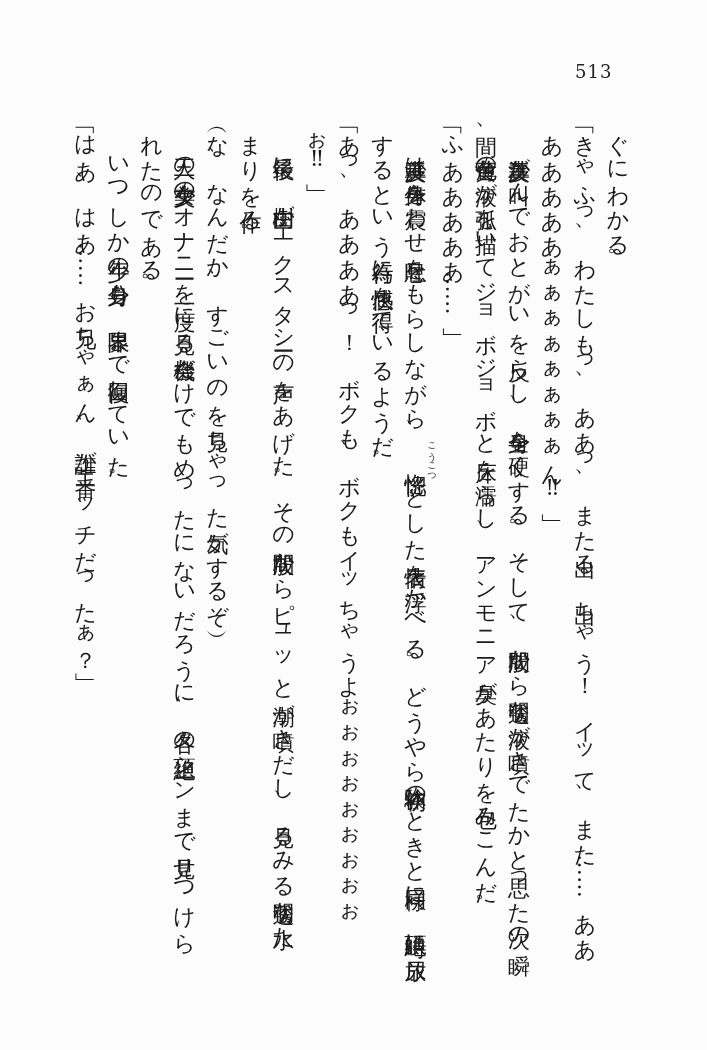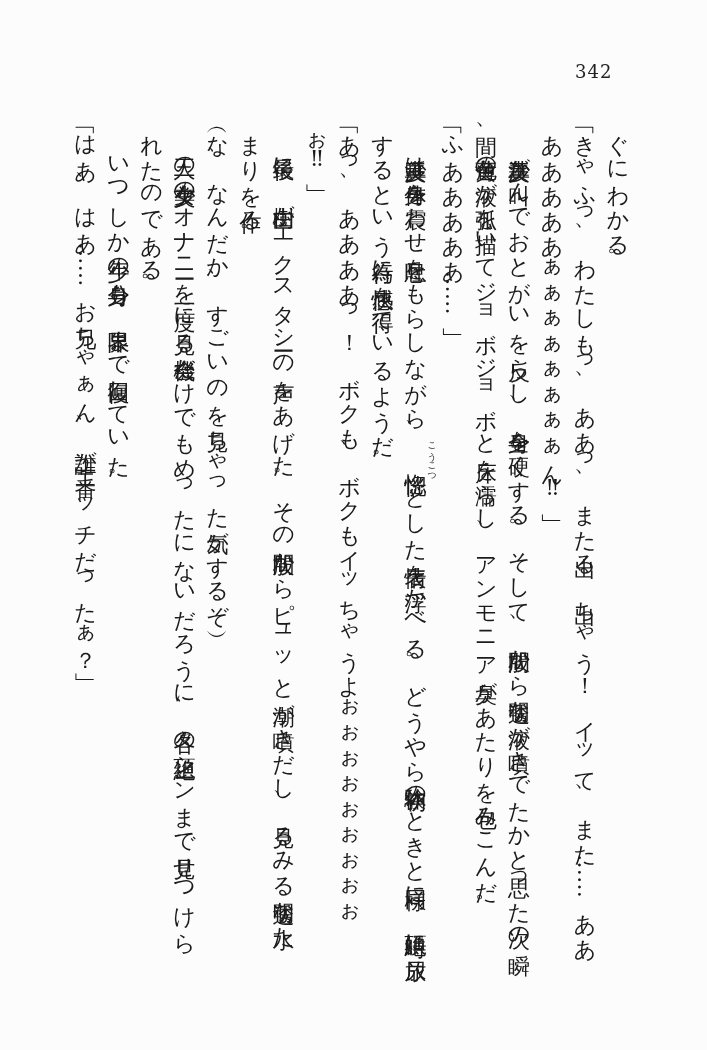--- a/index.html
+++ b/index.html
@@ -45,21 +45,21 @@
     font-size: 9px;
     line-height: 1;
     letter-spacing: 0;
   }
 </style>
 </head>
 <body>
 
 <div class="page">
 
-  <div class="page-number">342</div>
+  <div class="page-number">513</div>
 
   <div class="text-block">
 
     <p>ぐにわかる。</p>
 
     <p>「きゃふっ、わたしもっ、ああっ、また出る、出ちゃう！　イッて、また……あああああああぁぁぁぁぁぁぁぁん‼」</p>
 
     <p>　真沙美が叫んでおとがいを反らし、全身を硬くする。そして、股間から透明な液が噴きでたかと思った次の瞬間、薄黄色の液が弧を描いてジョボジョボと床を濡らし、アンモニア臭があたりを包みこんだ。</p>
 
     <p>「ふあああああ……」</p>

